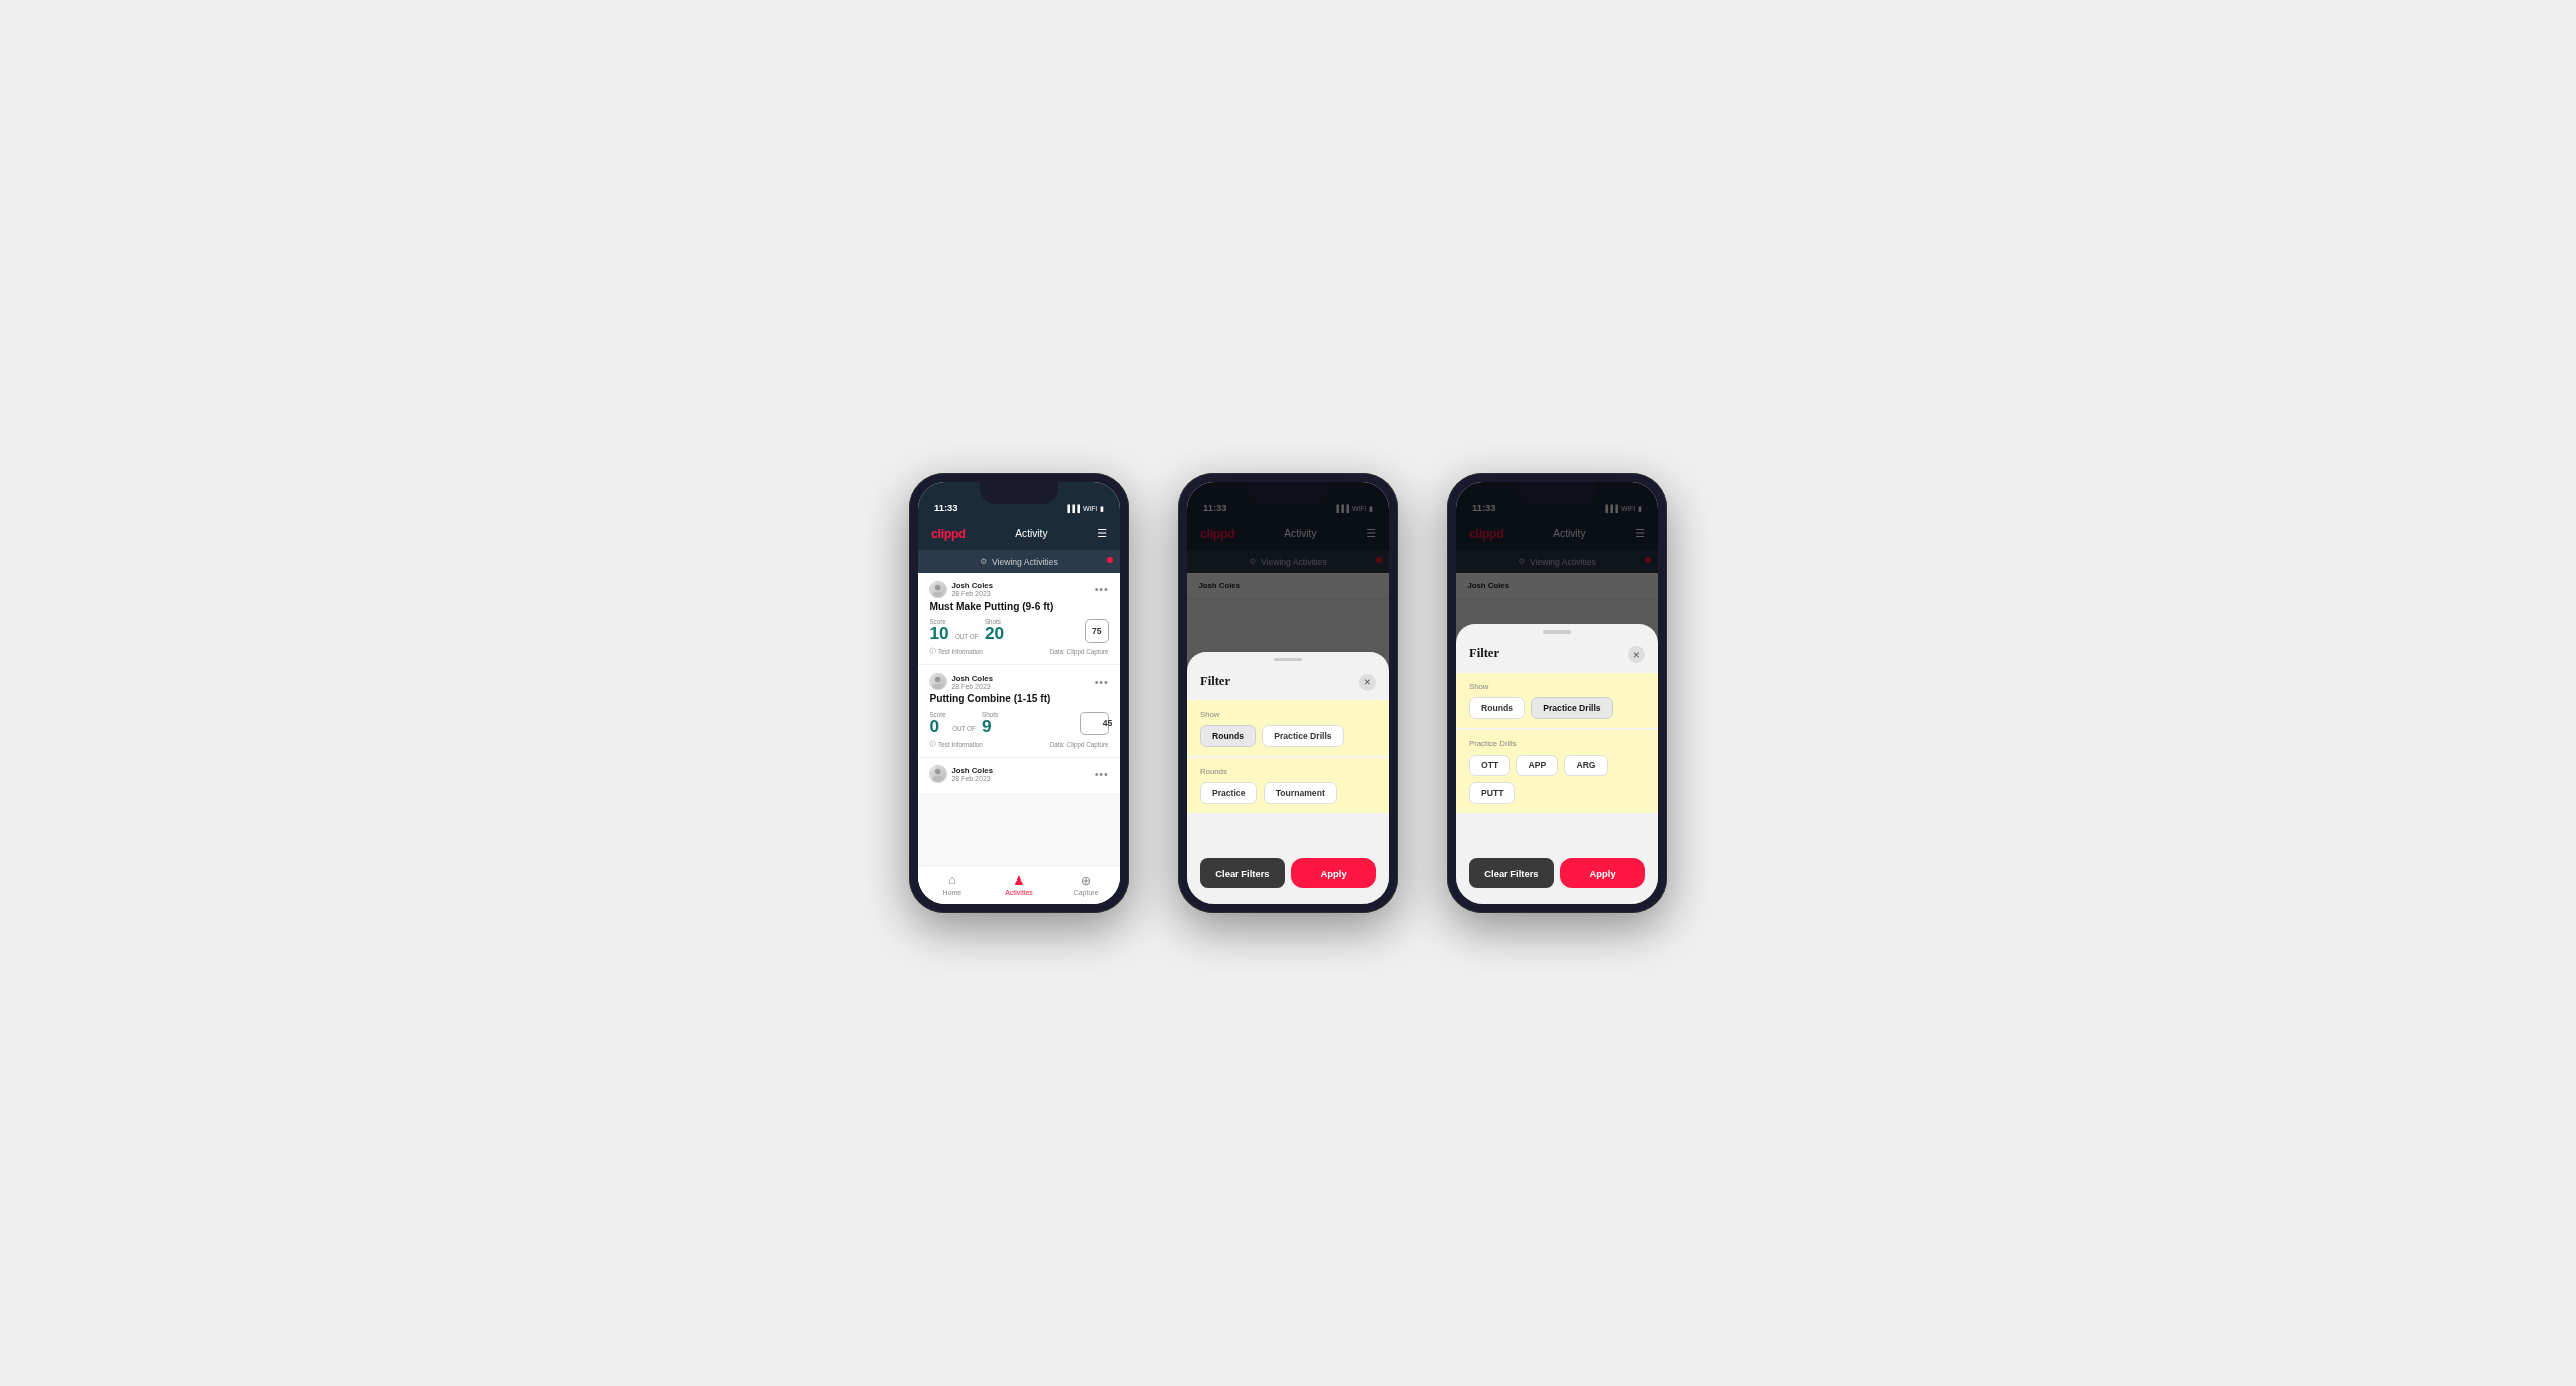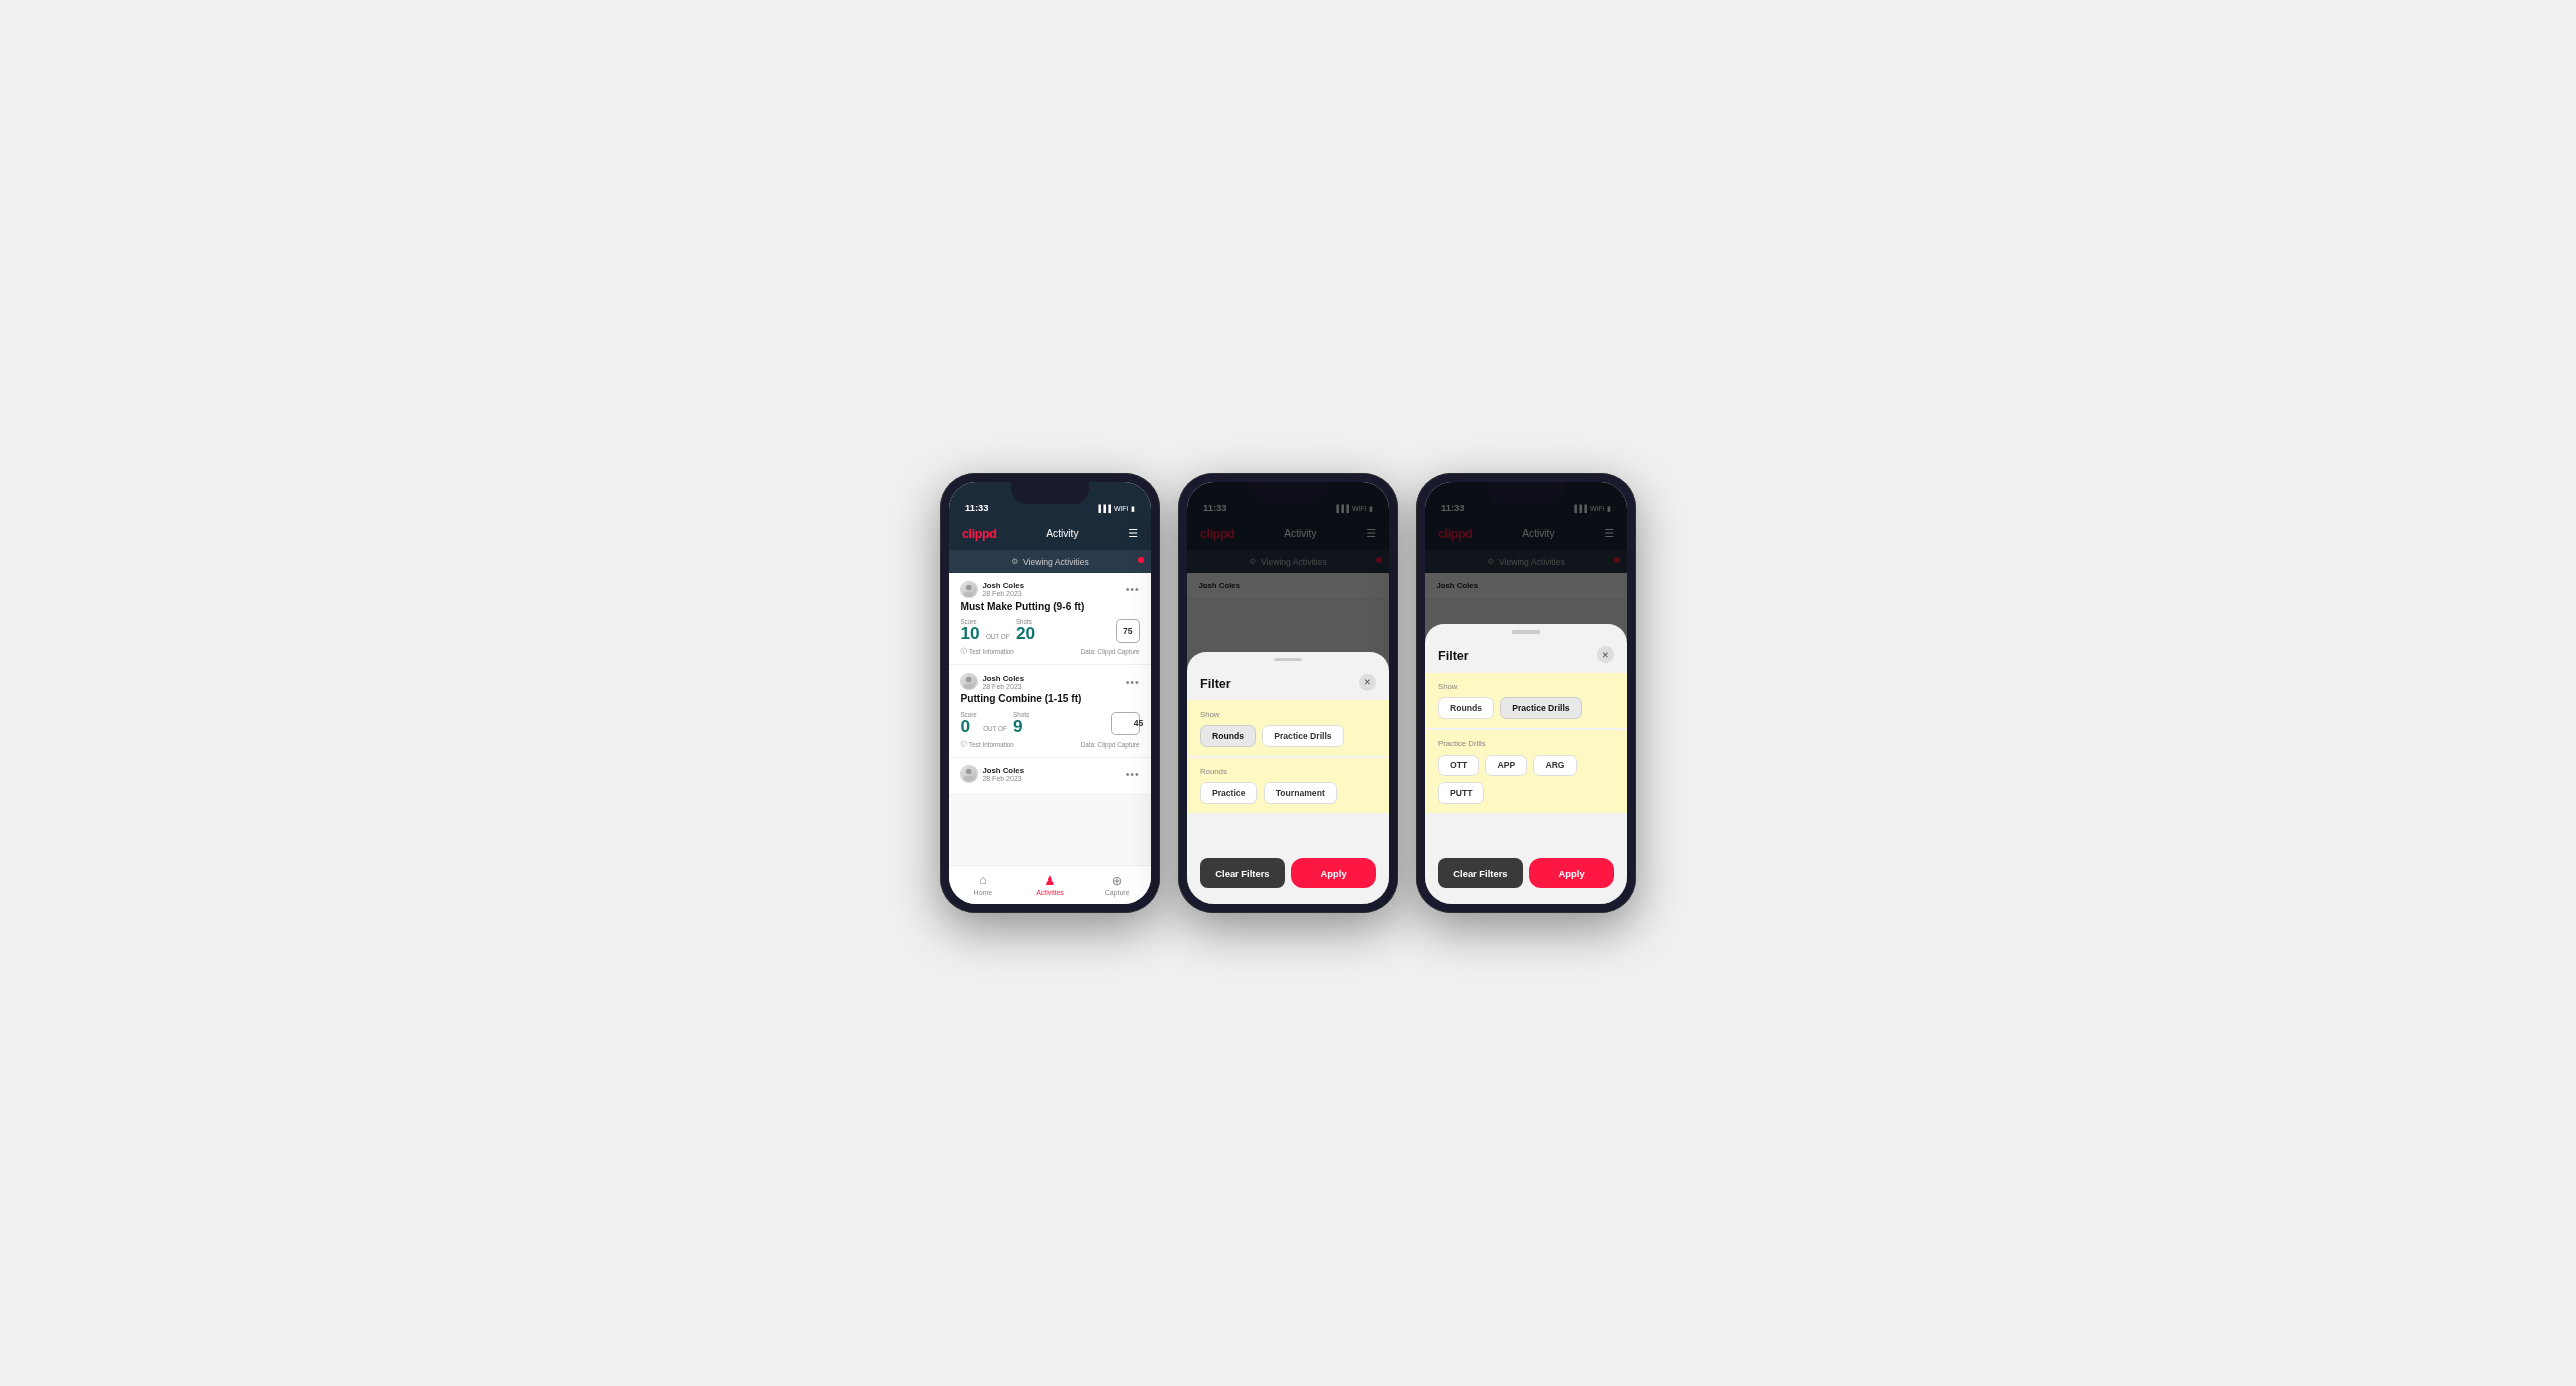--- a/index.html
+++ b/index.html
@@ -7,21 +7,21 @@
       background: #f0f0f0;
       display: flex;
       justify-content: center;
       align-items: center;
       min-height: 100vh;
       font-family: -apple-system, BlinkMacSystemFont, 'Segoe UI', sans-serif;
       padding: 31px 15.7px;
     }
     .phones-container {
       display: flex;
-      gap: 18px;
+      gap: 49px;
       align-items: center;
     }
     .phone {
       width: 220px;
       height: 440px;
       background: #1a1a2e;
       border-radius: 35px;
       padding: 9.4px;
       position: relative;
       box-shadow: 0 15.7px 47px rgba(0,0,0,0.4), inset 0 0 0 0.8px #333;
@@ -283,22 +283,23 @@
     .filter-handle {
       width: 28px;
       height: 3.1px;
       background: #ccc;
       border-radius: 1.6px;
       margin: 6.3px auto;
     }
     .filter-header {
       display: flex;
       justify-content: space-between;
-      align-items: flex-end;
+      align-items: flex-start;
       padding: 6.3px 12.6px 9.4px;
+      font-family: Liberation Serif, serif;
     }
     .filter-title {
       font-size: 12.6px;
       font-weight: 700;
       color: #111;
     }
     .close-btn {
       width: 17.3px;
       height: 17.3px;
       background: #ddd;

